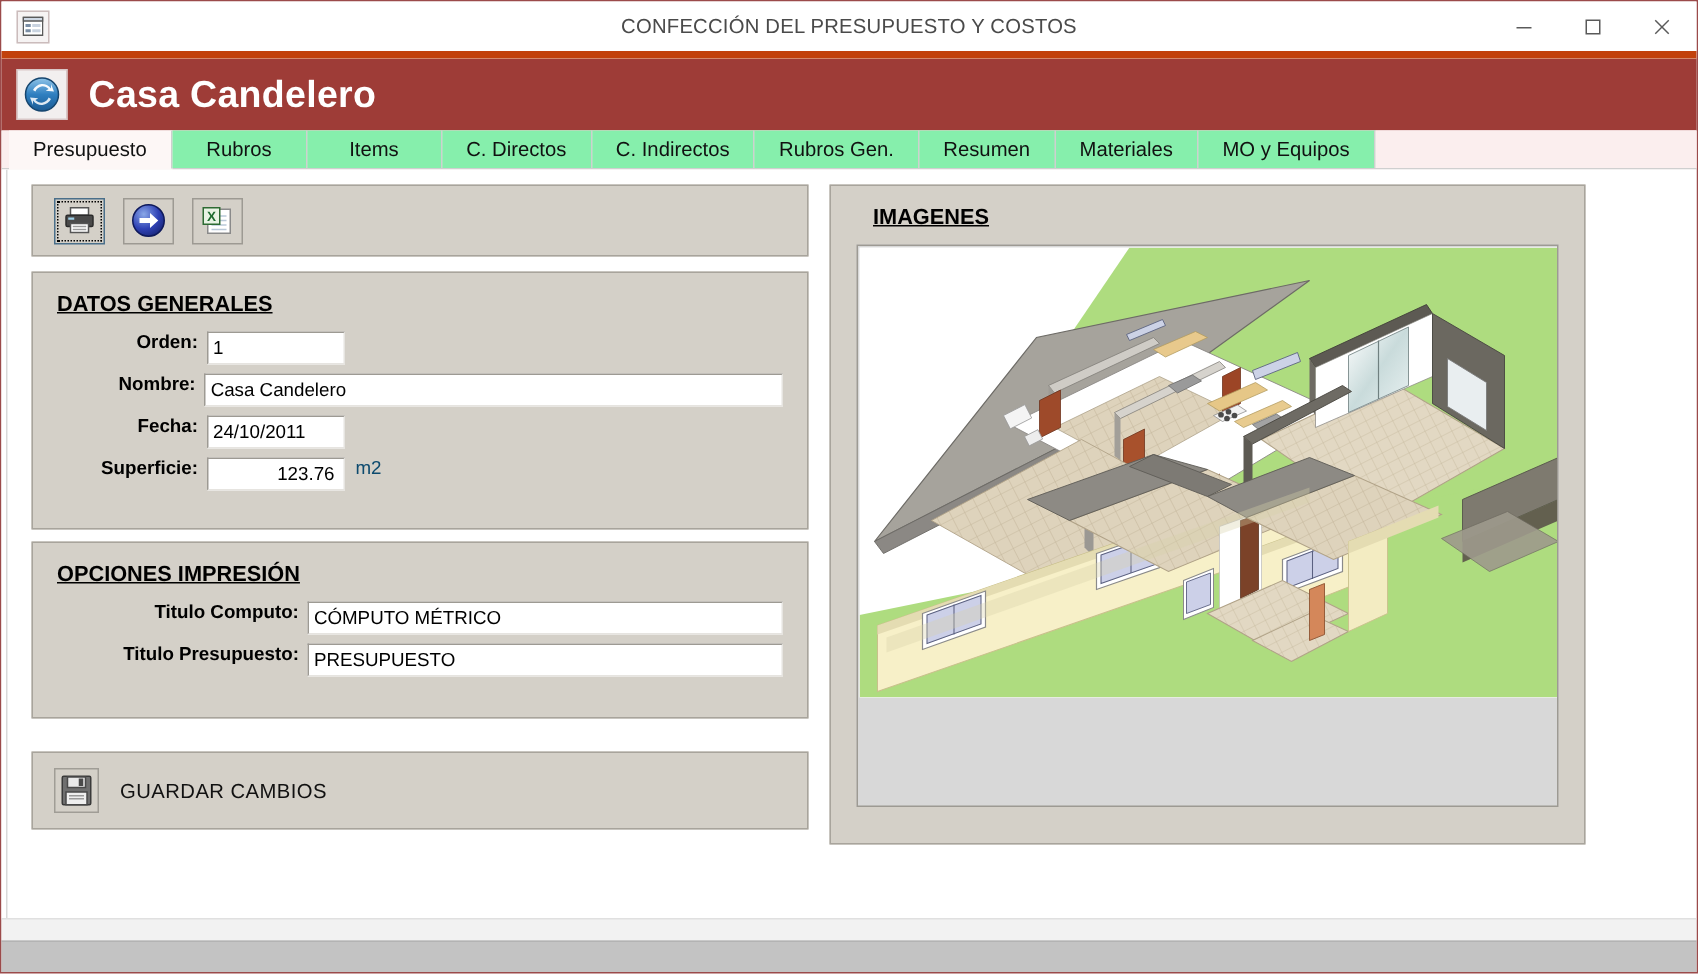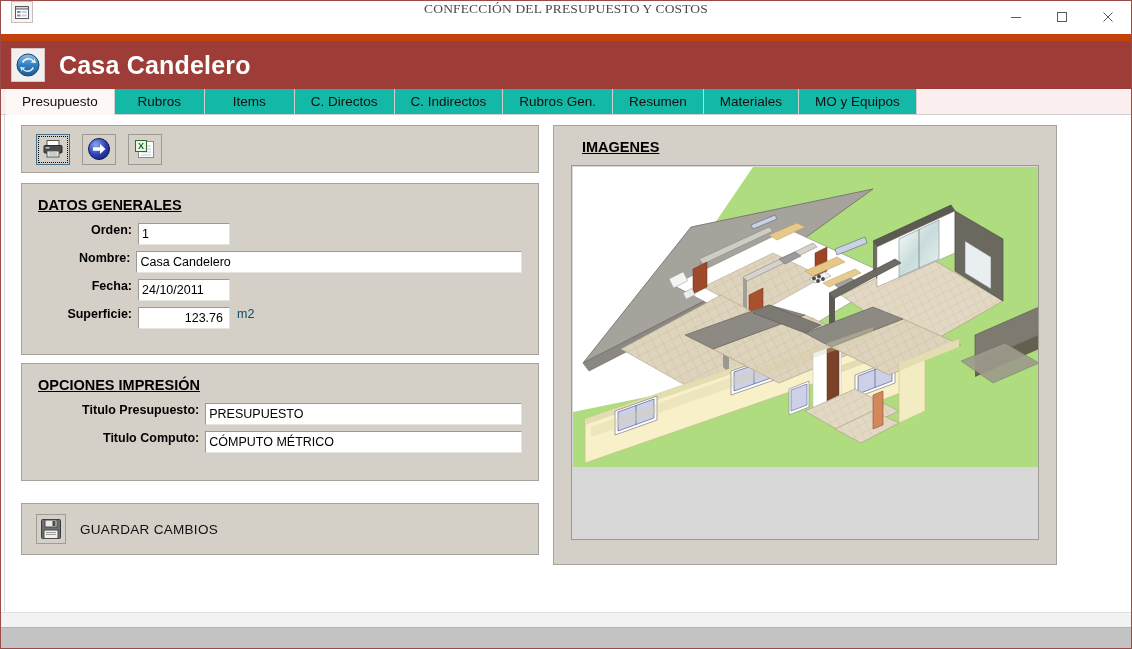--- a/index.html
+++ b/index.html
@@ -27,22 +27,22 @@
     flex-direction: column;
   }
 
   
   #title-bar {
     position: relative;
     height: 33px;
     min-height: 33px;
     background: #ffffff;
     display: flex;
-    border-bottom: 7px solid #c2410c;
-    font-family: Liberation Serif, serif;
+    align-items: center;
+    border-bottom: 5px solid #c2410c;
   }
   #window-icon {
     margin-left: 10px;
     width: 22px; height: 22px;
     background: #f6f3f3;
     border: 1px solid #cbbcbc;
     box-sizing: border-box;
     display: flex; align-items: center; justify-content: center;
   }
   #title-text {
@@ -103,21 +103,21 @@
     box-sizing: border-box;
     border-bottom: 1px solid #cfcfcf;
   }
   .tab {
     display: flex;
     align-items: center;
     justify-content: center;
     font-size: 13.5px;
     color: #111111;
     padding: 0 16px;
-    background: #14b8a6;
+    background: #86efac;
     border-right: 1px solid #cfcfcf;
     box-sizing: border-box;
     min-width: 90px;
     white-space: nowrap;
   }
   .tab.active {
     background: #fdf7f6;
     color: #111111;
     border-right: 1px solid #cfcfcf;
     border-bottom: 1px solid #fdf7f6;
@@ -432,27 +432,27 @@
         <div class="field-label" style="width:100px">Superficie:</div>
         <div class="field-input numeric" style="width:92px">123.76</div>
         <div class="field-suffix">m2</div>
       </div>
     </div>
 
     <div class="panel" id="opciones-panel">
       <div class="section-title">OPCIONES IMPRESIÓN</div>
 
       <div class="field-row">
+        <div class="field-label" style="width:170px">Titulo Computo:</div>
+        <div class="field-input" style="width:322px">CÓMPUTO MÉTRICO</div>
+      </div>
+
+      <div class="field-row">
         <div class="field-label" style="width:170px">Titulo Presupuesto:</div>
         <div class="field-input" style="width:322px">PRESUPUESTO</div>
-      </div>
-
-      <div class="field-row">
-        <div class="field-label" style="width:170px">Titulo Computo:</div>
-        <div class="field-input" style="width:322px">CÓMPUTO MÉTRICO</div>
       </div>
     </div>
 
     <div class="panel" id="guardar-panel">
       <div id="guardar-icon-box">
         <svg width="22" height="22" viewBox="0 0 22 22">
           <rect x="1.5" y="1.5" width="19" height="19" rx="1" fill="#6f6f6f" stroke="#3a3a3a"></rect>
           <rect x="5" y="2" width="12" height="7" fill="#e9e9e9" stroke="#4a4a4a"></rect>
           <rect x="12.5" y="3" width="3" height="5" fill="#4a4a4a"></rect>
           <rect x="4" y="12" width="14" height="8.5" fill="#efefef" stroke="#4a4a4a"></rect>

